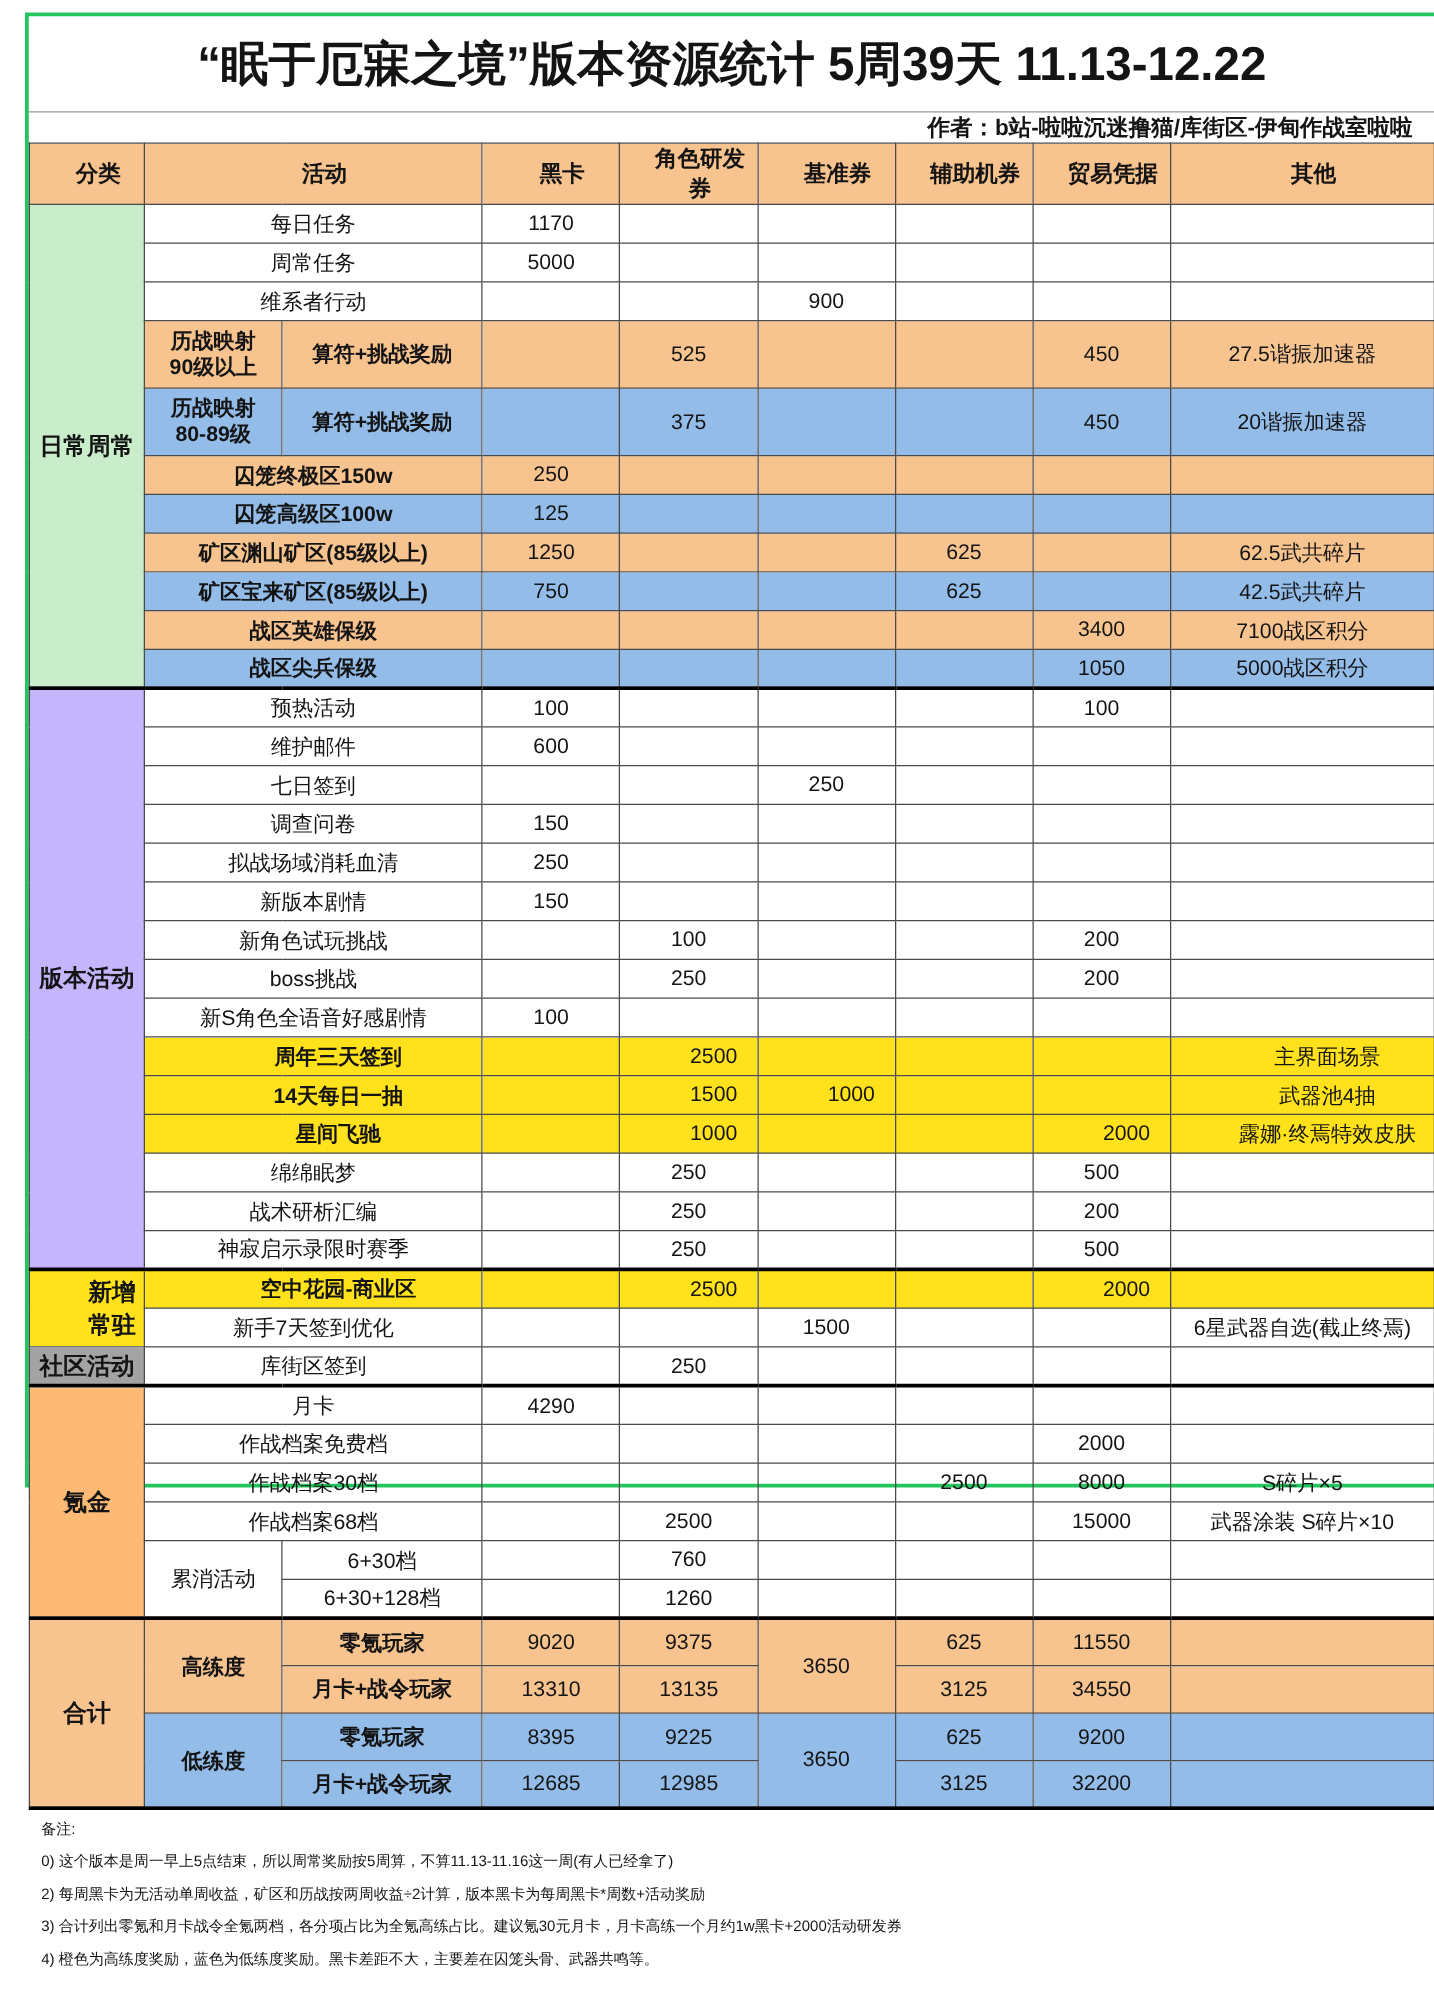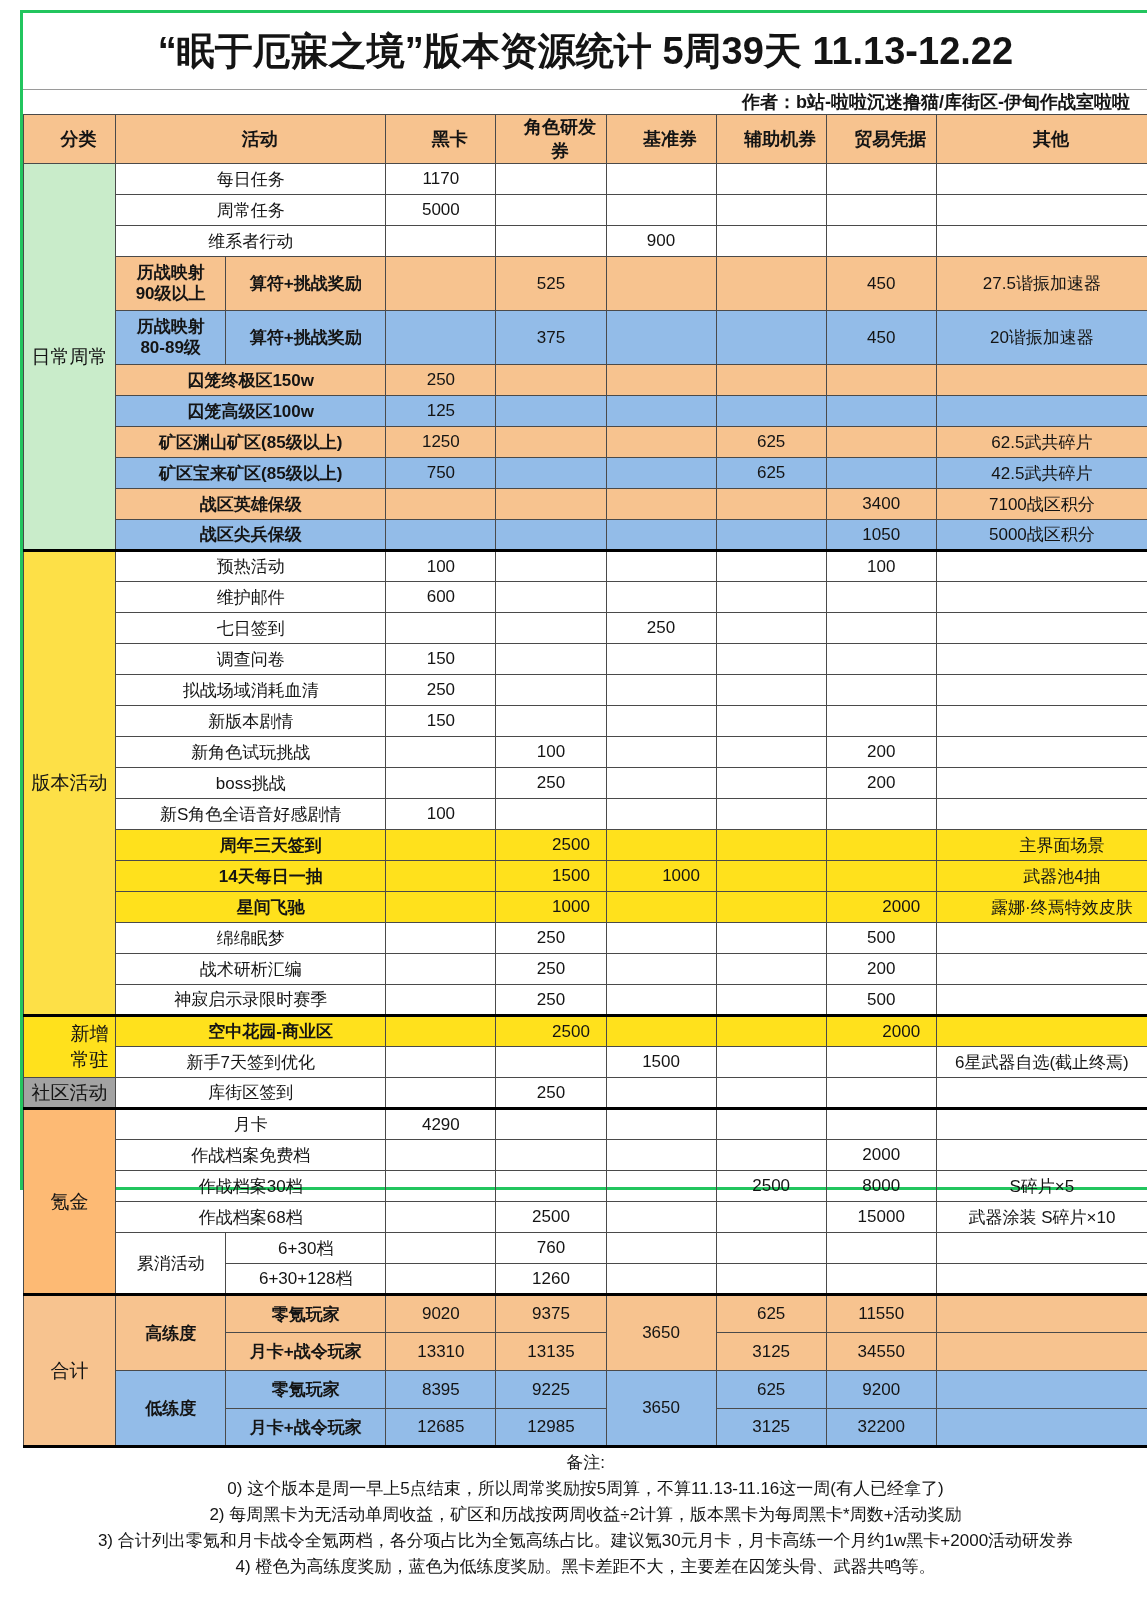--- a/index.html
+++ b/index.html
@@ -6,34 +6,34 @@
   body{width:1147px;height:1600px;overflow:hidden;font-family:"Liberation Sans",sans-serif;color:#141414;}
   .frame{position:absolute;left:8px;top:10px;width:1131px;height:1180px;border:3px solid #22c55e;box-sizing:border-box;background:#fff;margin-left:12px;}
   .title{height:76px;display:flex;align-items:center;justify-content:center;font-size:38px;font-weight:bold;border-bottom:1px solid #9a9a9a;white-space:nowrap;}
   .author{height:24px;display:flex;align-items:center;justify-content:flex-end;font-size:18px;font-weight:bold;padding-right:18px;white-space:nowrap;overflow:hidden;}
   table{border-collapse:collapse;width:100%;table-layout:fixed;border-bottom:3px solid #000;}
   th,td{border:1px solid #4a4a4a;text-align:center;vertical-align:middle;font-size:17px;padding:0 2px;box-sizing:border-box;overflow:hidden;}
   th{background:#f7c38f;font-weight:bold;font-size:18px;height:33px;padding-left:20px;}
   tr{height:31px;}
   tr.tall{height:54px;}
   tr.sum{height:38px;}
-  td.cat{font-weight:normal;font-size:19px;}
+  td.cat{font-weight:bold;font-size:19px;}
   .bg-green{background:#c9ecca;}
-  .bg-pink{background:#fde047;}
+  .bg-pink{background:#c4b5fd;}
   .bg-ycat{background:#ffe11c;}
   .bg-bcat{background:#a3a3a3;}
   .bg-ocat{background:#fdba74;}
   .bg-gray{background:#b5b5b5;}
   tr.orange td{background:#f7c38f;}
   tr.blue td{background:#93bce8;}
   tr.yellow td{background:#ffe11c;padding-left:42px;}
   tr.orange td.act,tr.blue td.act,tr.yellow td.act,td.bold{font-weight:bold;}
   td.pre{white-space:pre-line;line-height:1.2;}
   tr.sec td{border-top:3px solid #000;}
-  .notes{padding:2px 10px 0 10px;font-size:17px;line-height:26px;text-align:center;}
+  .notes{padding:2px 10px 0 10px;font-size:12px;line-height:26px;text-align:left;}
   .notes div{white-space:nowrap;overflow:hidden;}
 </style>
 </head>
 <body>
 
 <div class="frame">
   <div class="title">“眠于厄寐之境”版本资源统计 5周39天 11.13-12.22</div>
   <div class="author">作者：b站-啦啦沉迷撸猫/库街区-伊甸作战室啦啦</div>
 
   <table>

